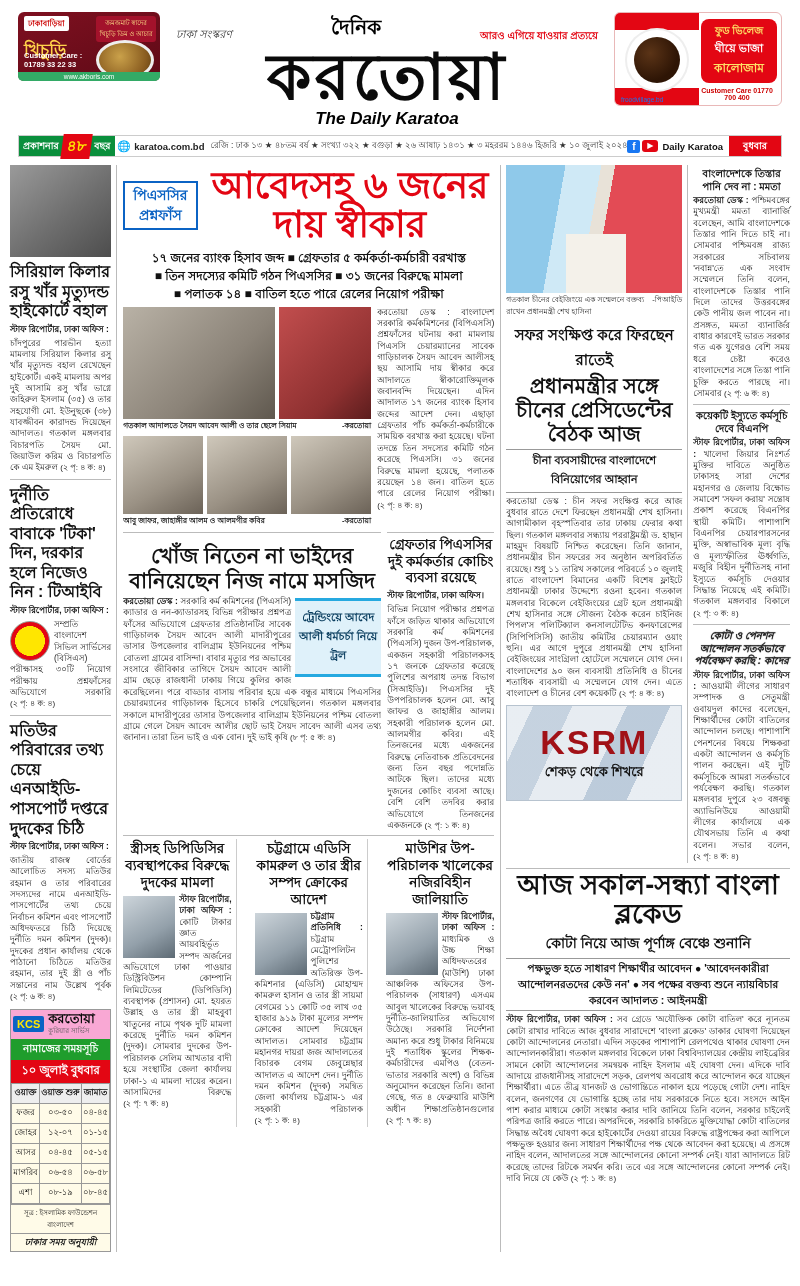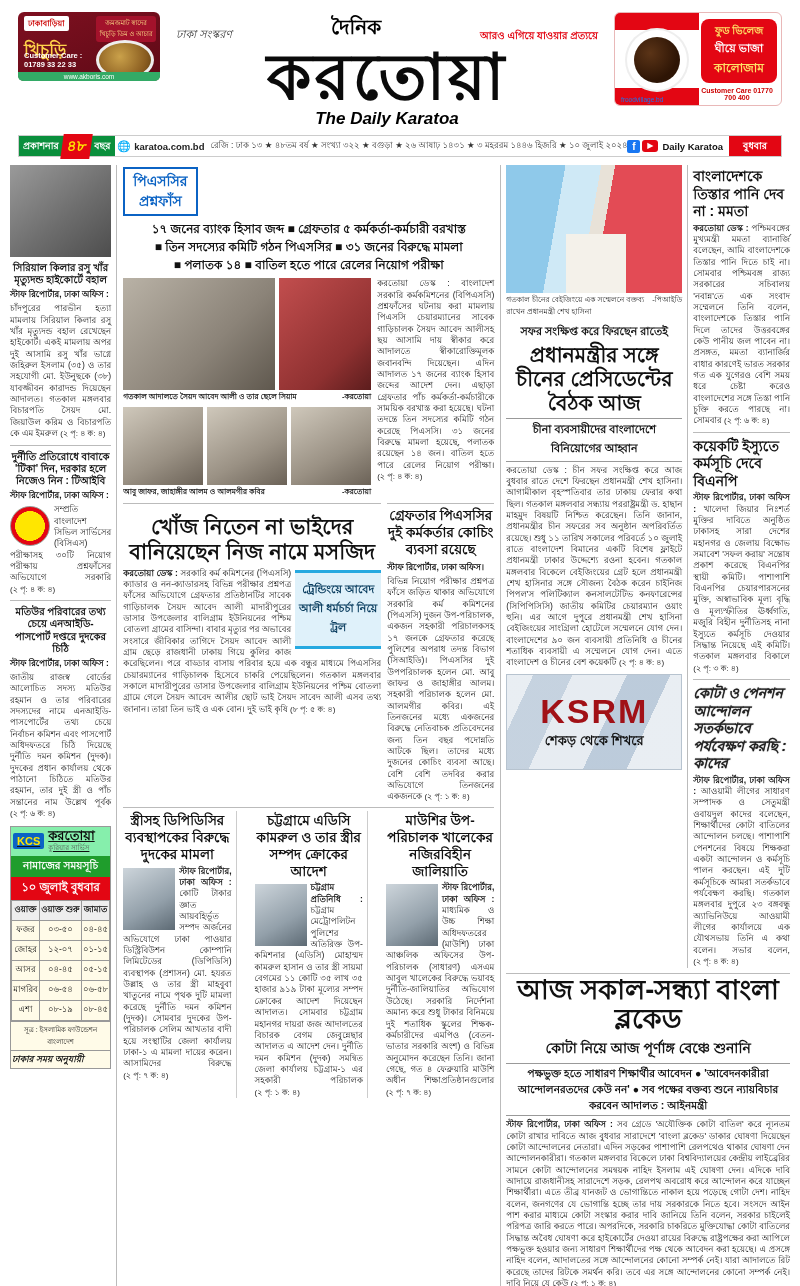--- a/index.html
+++ b/index.html
@@ -52,36 +52,36 @@
   .colRW { width:292px; border-left:1px solid #bbb; padding-left:5px; }
   .colRW-top { display:flex; gap:5px; }
   .colPM { width:176px; }
   .colR { flex:1; border-left:1px solid #bbb; padding-left:5px; }
 
   .ph { background:linear-gradient(140deg,#9a9a9a,#6e6e6e 55%,#4d4d4d); width:100%; }
   .cap { font-size:7.5px; color:#222; display:flex; justify-content:space-between; padding:1px 0 2px 0; }
   .by { font-weight:bold; font-size:8.5px; margin:2px 0 1px 0; }
   .bd { font-size:8.6px; text-align:justify; line-height:1.32; color:#1a1a1a; }
   .jp { font-size:8px; color:#222; white-space:nowrap; }
-  .hL { font-weight:bold; font-size:10px; text-align:center; line-height:1.22; margin:5px 0 2px 0; }
+  .hL { font-weight:bold; font-size:16px; text-align:left; line-height:1.22; margin:5px 0 2px 0; }
   .hr { border-top:1px solid #bbb; margin:5px 0; }
 
   
   .prayer { border:1px solid #999; margin-top:6px; font-size:9px; background:#fffbe8; }
-  .pr-brand { display:flex; gap:4px; align-items:center; padding:2px; background:#86efac;text-decoration:underline; }
+  .pr-brand { display:flex; gap:4px; align-items:center; padding:2px; background:#f9a8d4; }
   .pr-logo { background:#0b63c4; color:#ffe600; font-weight:900; font-size:11px; padding:2px 4px; border-radius:2px; }
   .pr-bname { font-weight:900; font-size:13px; color:#0a0a0a; line-height:1; }
   .pr-bsub { font-size:7px; color:#555; }
   .pr-title { background:#1f9d2c; color:#fff; font-weight:bold; text-align:center; padding:2px; font-size:10.5px; }
   .pr-date { background:#e30613; color:#fff; font-weight:bold; text-align:center; padding:2px; font-size:11.5px; }
   .pr-table { width:100%; border-collapse:collapse; }
   .pr-table th, .pr-table td { border:1px solid #999; text-align:center; padding:2.5px 1px; font-size:8.5px; }
   .pr-table th { background:#eee; }
   .pr-src { font-size:7px; text-align:center; padding:2px; border-top:1px solid #999; }
-  .pr-note { font-weight:bold; font-style:italic; text-align:left; font-size:9px; padding:1px; border-top:1px solid #999; }
+  .pr-note { font-weight:bold; font-style:italic; text-align:center; font-size:9px; padding:1px; border-top:1px solid #999; }
 
   
   .lead-top { display:flex; gap:8px; align-items:center; margin-top:2px; }
   .kicker { border:2px solid #0b63c4; color:#0b63c4; font-weight:bold; font-size:14px; text-align:center; padding:3px 8px; line-height:1.4; }
   .h-main { color:#e30613; font-weight:900; font-size:37px; line-height:1.05; text-align:center; flex:1; }
   .bullets { font-weight:bold; font-size:12px; text-align:center; line-height:1.5; margin:4px 0; }
   .lead-lower { display:flex; gap:6px; }
   .lead-photos { width:248px;font-weight:bold; }
   .lp-row1 { display:flex; gap:4px; }
   .lp-a { width:152px; height:112px; background:linear-gradient(135deg,#b9b2a6,#8b8378 60%,#5f584e); }
@@ -101,37 +101,37 @@
 
   
   .trio { display:flex; gap:18px; margin-top:4px; border-top:1px solid #bbb; padding-top:3px; }
   .trio article { flex:1; border-right:1px solid #ccc; padding-right:4px; }
   .trio article:last-child { border-right:none; padding-right:0; }
   .trio .mugP { float:left; width:52px; height:62px; margin:2px 4px 2px 0; background:linear-gradient(150deg,#cdd5db,#93a0aa 60%,#5d6a74); }
 
   
   .ph-pm { height:128px; background:linear-gradient(100deg,#8fc9ea 0 30%,#cfe9f6 30% 48%,#e8e2d8 48% 55%,#e34b55 55% 100%); position:relative; }
   .ph-pm:after { content:""; position:absolute; left:34%; bottom:0; width:34%; height:46%; background:#f4f1ea; }
-  .ov { font-weight:bold; font-size:11px; text-align:center; margin-top:3px; }
+  .ov { font-weight:bold; font-size:15px; text-align:center; margin-top:3px; }
   .h-pm { font-weight:900; font-size:20.5px; text-align:center; line-height:1.18; margin:1px 0; }
   .deck { font-weight:bold; font-size:11px; text-align:center; border-top:1px solid #999; border-bottom:1px solid #999; padding:2px; margin:2px 0 3px 0; }
   .ksrm { margin-top:5px; height:96px; background:
       linear-gradient(115deg, rgba(255,255,255,.55) 0 12%, rgba(190,205,220,.55) 12% 30%, rgba(255,255,255,.5) 30% 55%, rgba(170,190,210,.5) 55% 75%, rgba(255,255,255,.55) 75% 100%), #cfd9e4;
       display:flex; flex-direction:column; align-items:center; justify-content:center; border:1px solid #b7c3cf; }
   .ksrm-logo { color:#a11117; font-weight:900; font-size:34px; letter-spacing:2px; }
   .ksrm-tag { font-weight:bold; font-size:13px; color:#111; }
 
   
   .blockade { border-top:1px solid #bbb; margin-top:5px; padding-top:2px; }
   .h-blk { font-weight:900; font-size:27px; text-align:center; line-height:1.1; }
   .deck2 { font-weight:bold; font-size:14px; text-align:center; margin:2px 0; }
   .blk-bullets { font-weight:bold; font-size:10.5px; text-align:center; line-height:1.5; border-top:1px solid #999; border-bottom:1px solid #999; padding:2px; margin-bottom:3px; }
 
   
-  .hR { font-weight:bold; font-size:14px; text-align:left; line-height:1.25; margin:3px 0 2px 0; }
+  .hR { font-weight:bold; font-size:10px; text-align:center; line-height:1.25; margin:3px 0 2px 0; }
   .hR.outline { color:#222; text-shadow:0 0 1px #666; font-style:italic; }
   .clear { clear:both; }
 </style>
 </head>
 <body>
 
 <div class="page">
 
   <header class="mast">
     <div class="ad-khichuri">
@@ -267,20 +267,21 @@
         <div class="pr-note">ঢাকার সময় অনুযায়ী</div>
       </div>
     </aside>
 
     <section class="colM">
       <div class="lead-top">
         <div class="kicker">
           <div>পিএসসির</div>
           <div>প্রশ্নফাঁস</div>
         </div>
+        <h1 class="h-main">আবেদসহ ৬ জনের দায় স্বীকার</h1>
       </div>
       <div class="bullets">
         <div>১৭ জনের ব্যাংক হিসাব জব্দ ■ গ্রেফতার ৫ কর্মকর্তা-কর্মচারী বরখাস্ত</div>
         <div>■ তিন সদস্যের কমিটি গঠন পিএসসির ■ ৩১ জনের বিরুদ্ধে মামলা</div>
         <div>■ পলাতক ১৪ ■ বাতিল হতে পারে রেলের নিয়োগ পরীক্ষা</div>
       </div>
       <div class="lead-lower">
         <div class="lead-photos">
           <div class="lp-row1">
             <div class="lp-a"></div>

